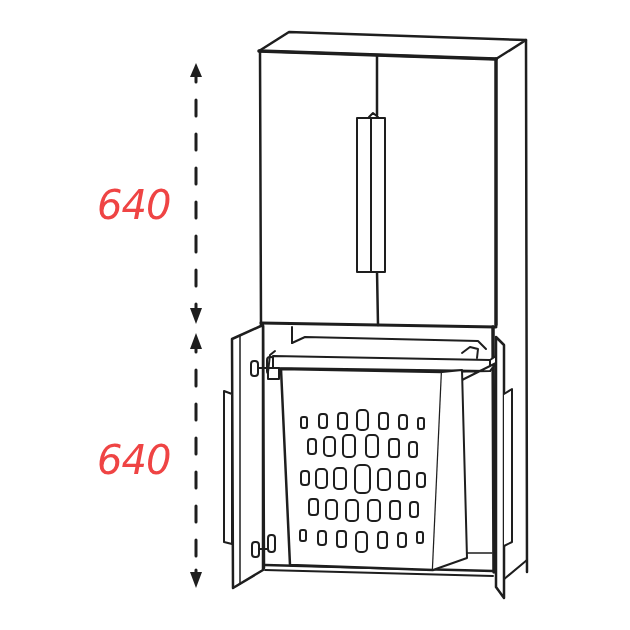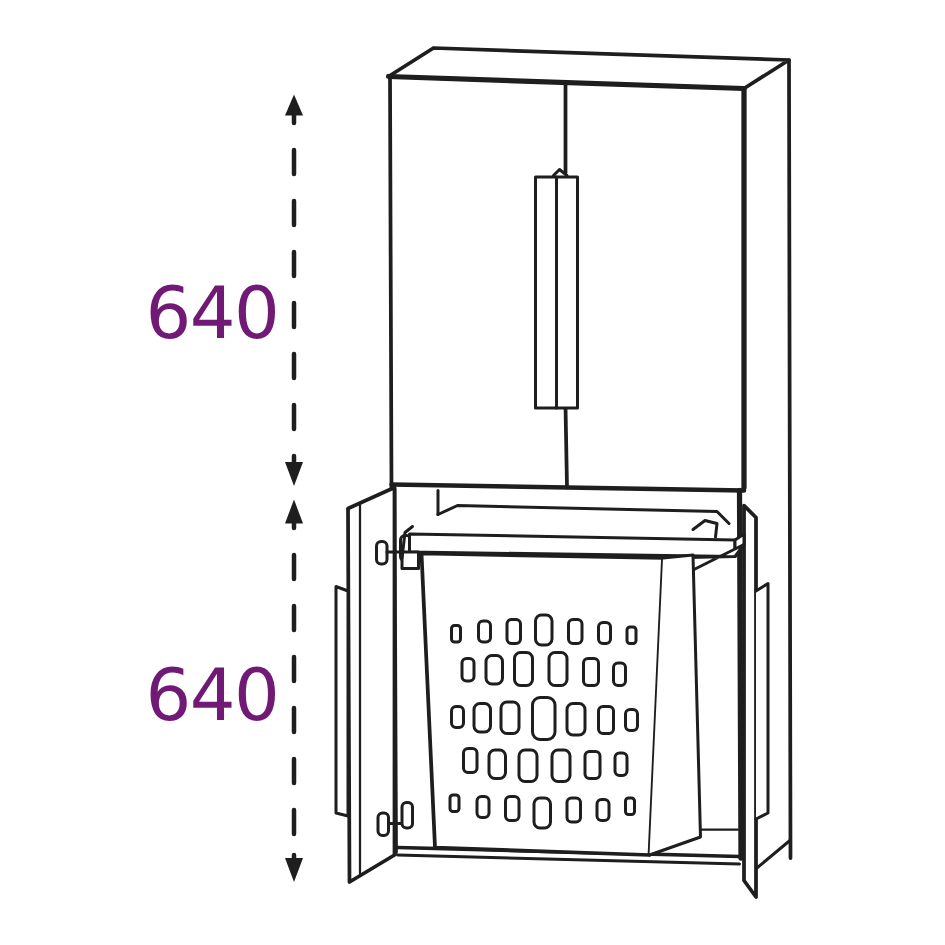--- a/index.html
+++ b/index.html
@@ -1,24 +1,25 @@
 <!DOCTYPE html>
 <html><head>
   <meta charset="utf-8">
   <style>
     html, body { margin: 0; padding: 0; background: #ffffff; }
     body { width: 630px; height: 630px; overflow: hidden; position: relative; }
     #canvas { position: absolute; left: 0; top: 0; width: 630px; height: 630px; }
     .dim-label {
       position: absolute;
       font-family: "DejaVu Sans", sans-serif;
-      font-size: 48px;
-      color: #701a75;
+      font-size: 40px;
+      color: #ef4444;
       letter-spacing: -1px;
       line-height: 1;
+      font-style: italic;
     }
     svg line, svg path, svg rect, svg polyline, svg polygon { vector-effect: non-scaling-stroke; }
   </style>
 </head>
 <body>
 
 <svg id="canvas" viewBox="0 0 630 630" xmlns="http://www.w3.org/2000/svg" fill="none" stroke="#1e1e1e" stroke-linejoin="round" stroke-linecap="round">
 
   <g>
     <polygon points="196,63 190,77 202,77" fill="#1e1e1e" stroke="none"></polygon>

